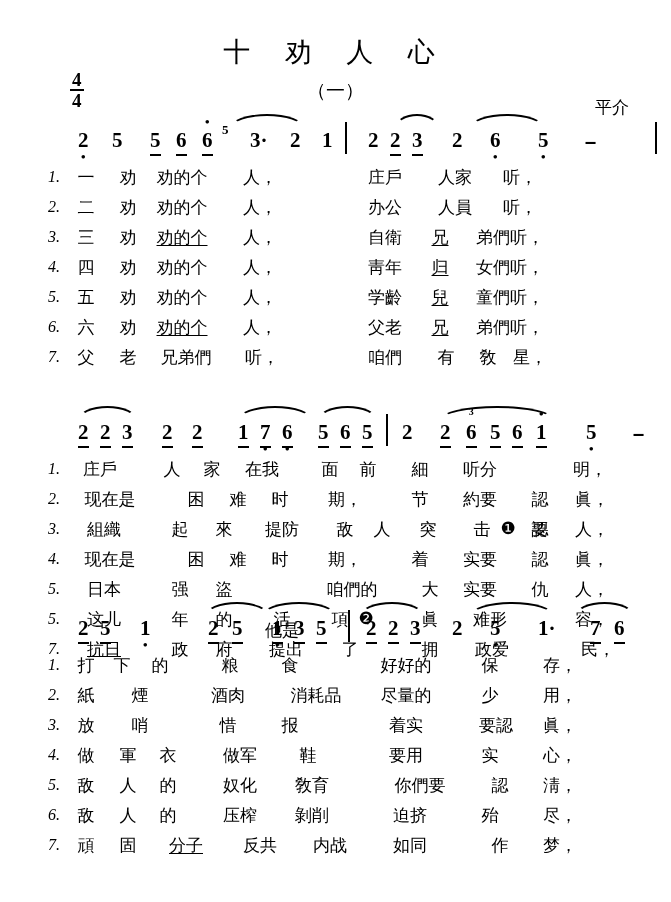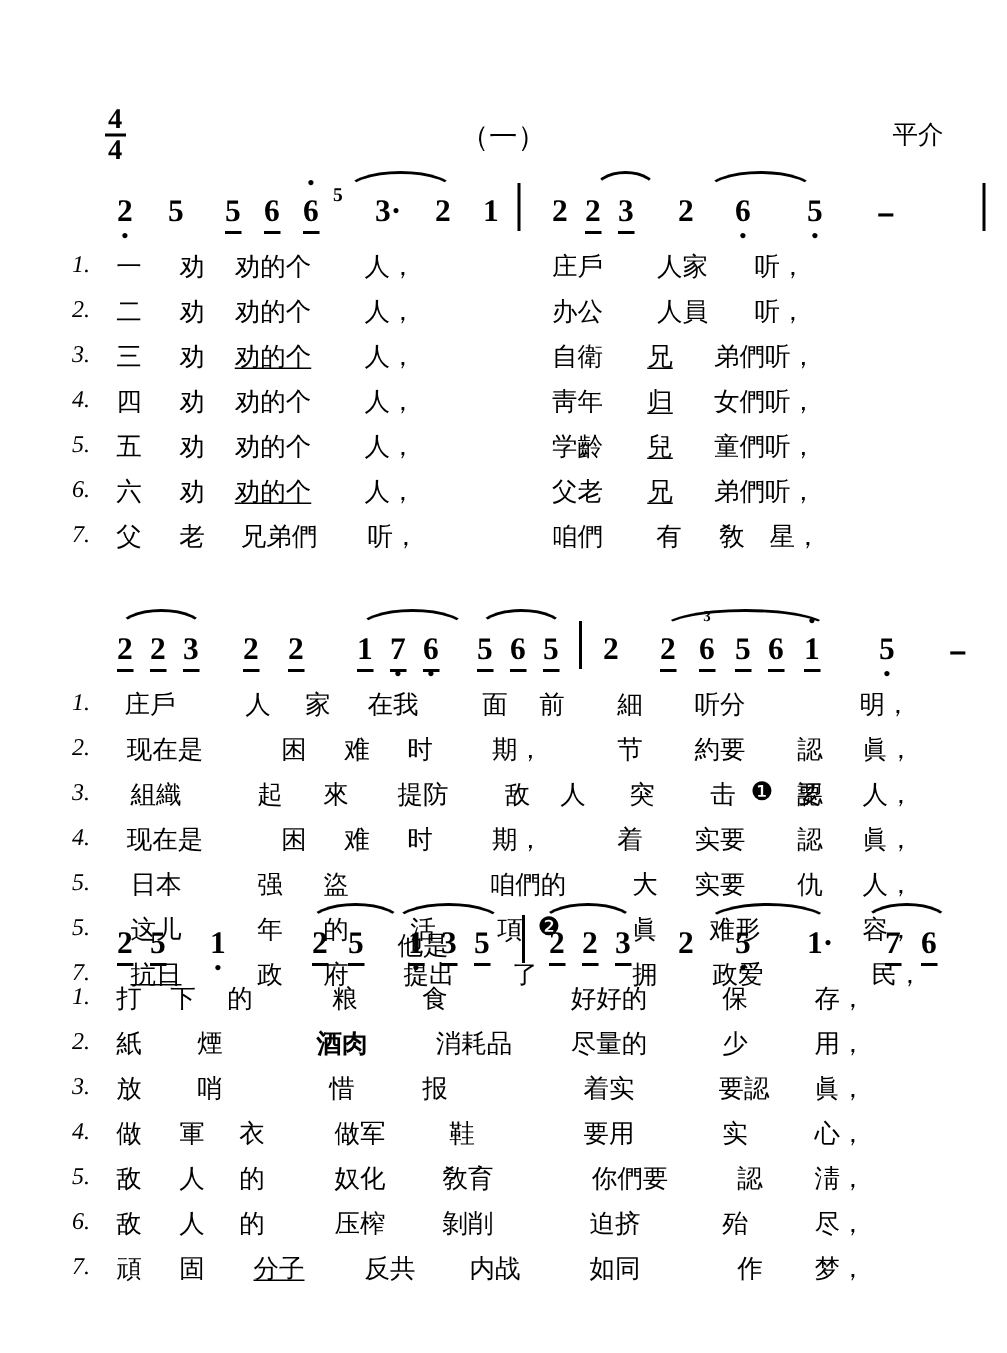--- a/index.html
+++ b/index.html
@@ -57,21 +57,21 @@
     left: 0;
     top: 78px;
     width: 671px;
     text-align: center;
     font-size: 19px;
     font-family: "DejaVu Sans", sans-serif;
   }
   .composer {
     position: absolute;
     right: 42px;
-    top: 78px;
+    top: 96px;
     font-size: 17px;
     font-family: "DejaVu Sans", sans-serif;
   }
 
   
   .system {
     position: absolute;
     left: 0;
     width: 671px;
   }
@@ -158,20 +158,21 @@
   .syl.u {
     text-decoration: underline;
     text-underline-offset: 2px;
   }
 </style>
 </head>
 <body>
 
 <div class="page">
 
+  <div class="title">十 劝 人 心</div>
 
   <div class="timesig">
     <span class="num">4</span>
     <span class="den">4</span>
   </div>
 
   <div class="section-num">（一）</div>
   <div class="composer">平介</div>
 
   <div class="system sys1" id="sys-1">
@@ -422,21 +423,21 @@
           <span class="syl" style="left: 230px;">粮</span>
           <span class="syl" style="left: 290px;">食</span>
           <span class="syl" style="left: 406px;">好好的</span>
           <span class="syl" style="left: 490px;">保</span>
           <span class="syl" style="left: 560px;">存，</span>
         </div>
         <div class="lyric-line">
           <span class="idx">2.</span>
           <span class="syl" style="left: 86px;">紙</span>
           <span class="syl" style="left: 140px;">煙</span>
-          <span class="syl" style="left: 228px; font-weight: bold;">酒肉</span>
+          <span class="syl" style="left: 228px;">酒肉</span>
           <span class="syl" style="left: 316px;">消耗品</span>
           <span class="syl" style="left: 406px;">尽量的</span>
           <span class="syl" style="left: 490px;">少</span>
           <span class="syl" style="left: 560px;">用，</span>
         </div>
         <div class="lyric-line">
           <span class="idx">3.</span>
           <span class="syl" style="left: 86px;">放</span>
           <span class="syl" style="left: 140px;">哨</span>
           <span class="syl" style="left: 228px;">惜</span>

